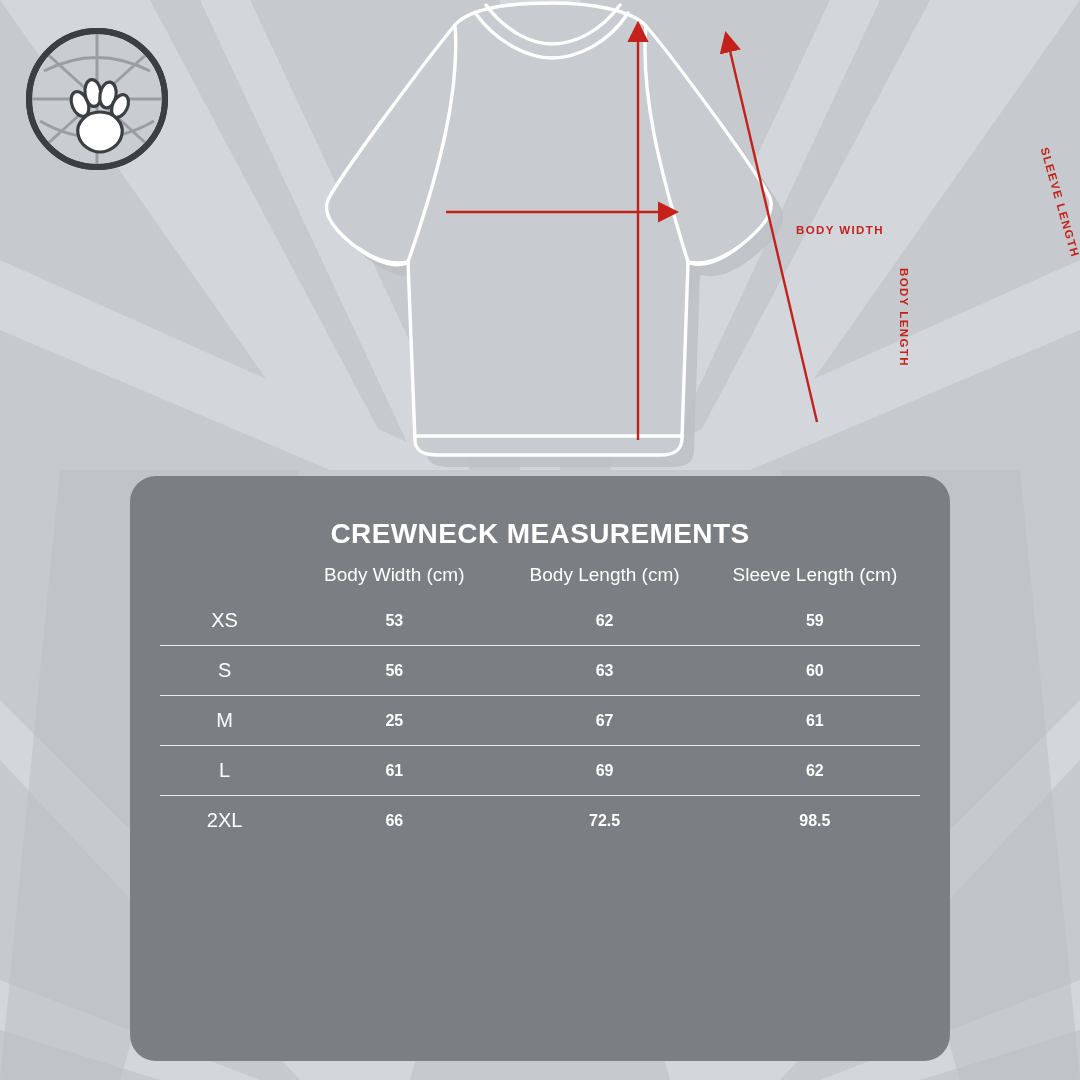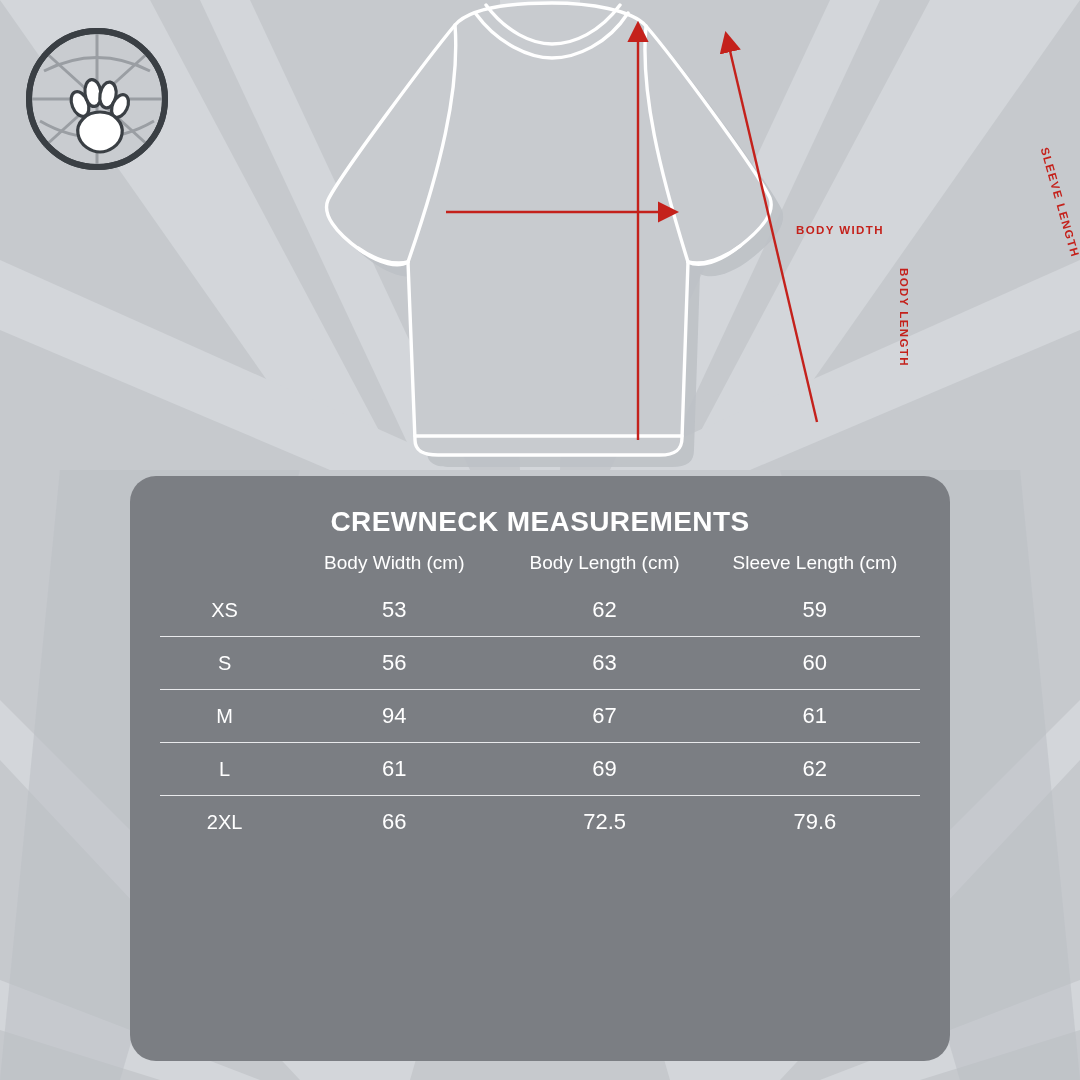--- a/index.html
+++ b/index.html
@@ -80,40 +80,40 @@
     z-index: 4;
     box-sizing: border-box;
     padding: 18px 30px 0 30px;
     color: #ffffff;
   }
   .card-title {
     text-align: center;
     font-size: 28px;
     font-weight: bold;
     letter-spacing: 0.4px;
-    margin: 12px 0 8px 0;
+    margin: 24px 0 8px 0;
   }
   table.size-table {
     width: 100%;
     border-collapse: collapse;
     table-layout: fixed;
   }
   table.size-table th {
     font-size: 19px;
     font-weight: normal;
     padding: 6px 0 10px 0;
     text-align: center;
   }
   table.size-table th.col-size {
     width: 17%;
   }
   table.size-table td {
     text-align: center;
-    font-size: 22px;
-    font-weight: normal;
+    font-size: 16px;
+    font-weight: bold;
     padding: 13px 0 13px 0;
     border-top: 1.6px solid #e9eaec;
   }
   table.size-table td.size-cell {
     font-weight: normal;
     font-size: 20px;
   }
   table.size-table tr:first-child td {
     border-top: none;
   }
@@ -232,31 +232,31 @@
         <td>59</td>
       </tr>
       <tr>
         <td class="size-cell">S</td>
         <td>56</td>
         <td>63</td>
         <td>60</td>
       </tr>
       <tr>
         <td class="size-cell">M</td>
-        <td>94</td>
+        <td>25</td>
         <td>67</td>
         <td>61</td>
       </tr>
       <tr>
         <td class="size-cell">L</td>
         <td>61</td>
         <td>69</td>
         <td>62</td>
       </tr>
       <tr>
         <td class="size-cell">2XL</td>
         <td>66</td>
         <td>72.5</td>
-        <td>79.6</td>
+        <td>98.5</td>
       </tr>
     </tbody>
   </table>
 </div>
 
 </body></html>

